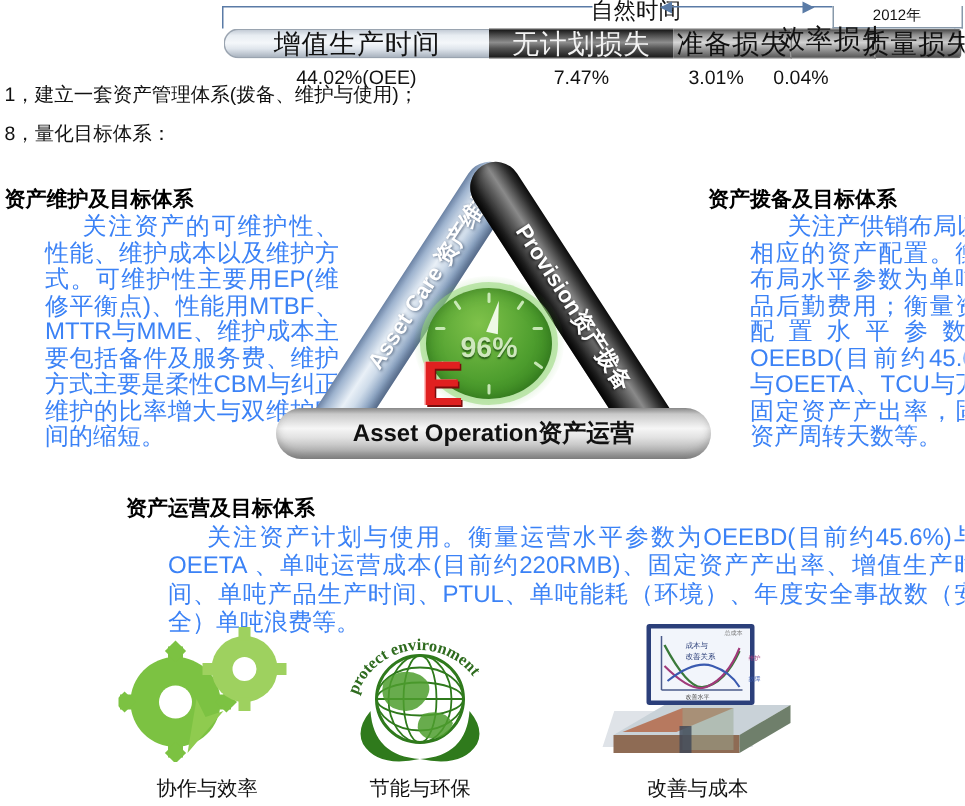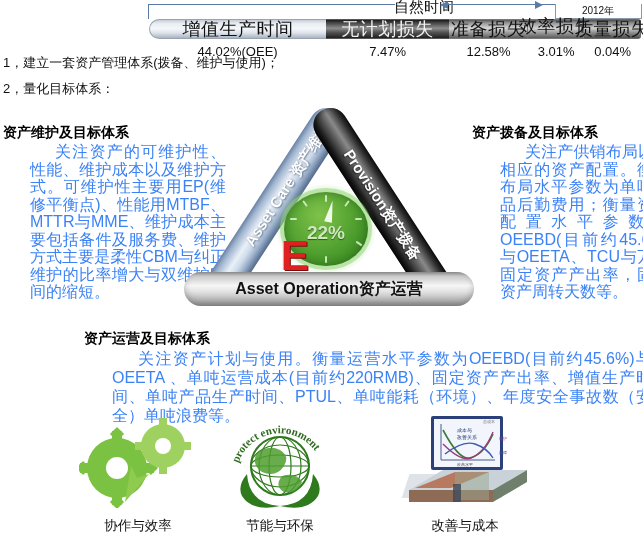--- a/index.html
+++ b/index.html
@@ -234,27 +234,26 @@
         <span>效率损失</span>
       </div>
     <div class="seg seg-last" style="width:11.5%">
         <span>质量损失</span>
       </div>
   </div>
 
   <div class="pct-row">
     <div class="pct" style="width:36.0%">44.02%(OEE)</div>
     <div class="pct" style="width:25.0%">7.47%</div>
-    <div class="pct" style="width:16.0%">12.58%</div>
     <div class="pct" style="width:11.5%">3.01%</div>
     <div class="pct" style="width:11.5%">0.04%</div>
   </div>
 
   <div id="line1" class="line-item">1，建立一套资产管理体系(拨备、维护与使用)；</div>
-  <div id="line2" class="line-item">2，量化目标体系：</div>
+  <div id="line2" class="line-item">8，量化目标体系：</div>
 
   <div id="left-title" class="sec-title">资产维护及目标体系</div>
   <div id="left-body" class="sec-body">关注资产的可维护性、性能、维护成本以及维护方式。可维护性主要用EP(维修平衡点)、性能用MTBF、MTTR与MME、维护成本主要包括备件及服务费、维护方式主要是柔性CBM与纠正维护的比率增大与双维护时间的缩短。</div>
 
   <div id="right-title" class="sec-title">资产拨备及目标体系</div>
   <div id="right-body" class="sec-body">关注产供销布局以及相应的资产配置。衡量布局水平参数为单吨产品后勤费用；衡量资产配置水平参数为OEEBD(目前约45.6%)与OEETA、TCU与万元固定资产产出率，固定资产周转天数等。</div>
 
   <div class="tri">
     <div class="tri-shadow"></div>
 
@@ -275,21 +274,21 @@
       <div class="gauge-ring">
         <div class="tick" style="left:41px;top:3px;width:2px;height:7px;"></div>
         <div class="tick" style="left:20px;top:8px;width:2px;height:7px;transform:rotate(-35deg);"></div>
         <div class="tick" style="left:62px;top:8px;width:2px;height:7px;transform:rotate(35deg);"></div>
         <div class="tick" style="left:6px;top:26px;width:7px;height:2px;"></div>
         <div class="tick" style="left:71px;top:26px;width:7px;height:2px;"></div>
         <div class="tick" style="left:8px;top:48px;width:2px;height:7px;transform:rotate(55deg);"></div>
         <div class="tick" style="left:74px;top:48px;width:2px;height:7px;transform:rotate(-55deg);"></div>
         <div class="tick" style="left:41px;top:64px;width:2px;height:7px;"></div>
         <div class="needle"></div>
-        <div class="gauge-text">22%</div>
+        <div class="gauge-text">96%</div>
       </div>
     </div>
     <div class="gauge-e">E</div>
   </div>
 
   <div id="bottom-title" class="sec-title">资产运营及目标体系</div>
   <div id="bottom-body" class="sec-body">关注资产计划与使用。衡量运营水平参数为OEEBD(目前约45.6%)与OEETA 、单吨运营成本(目前约220RMB)、固定资产产出率、增值生产时间、单吨产品生产时间、PTUL、单吨能耗（环境）、年度安全事故数（安全）单吨浪费等。</div>
 
   <div id="cell-1" class="icon-cell">
     <div class="icon-art">

